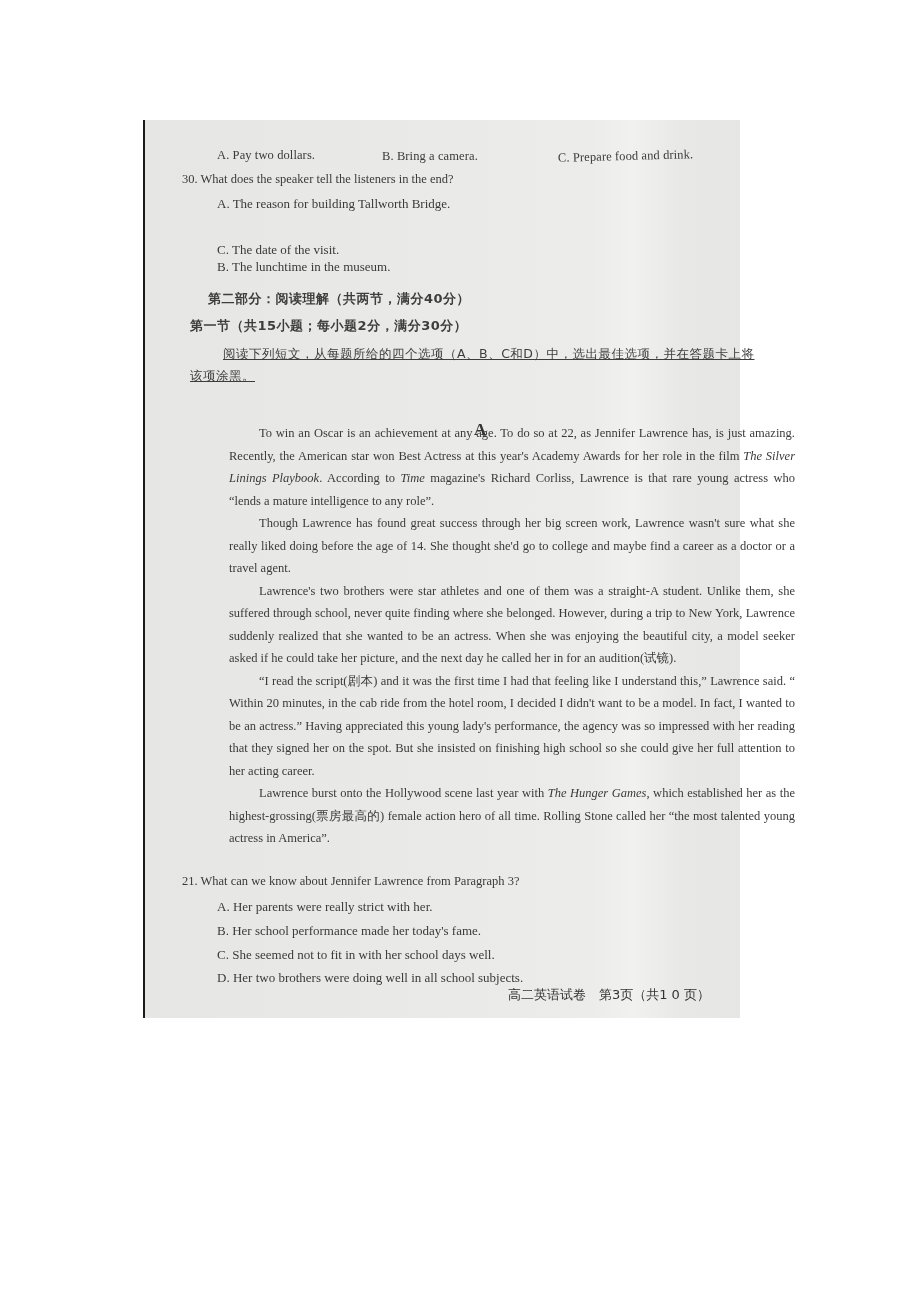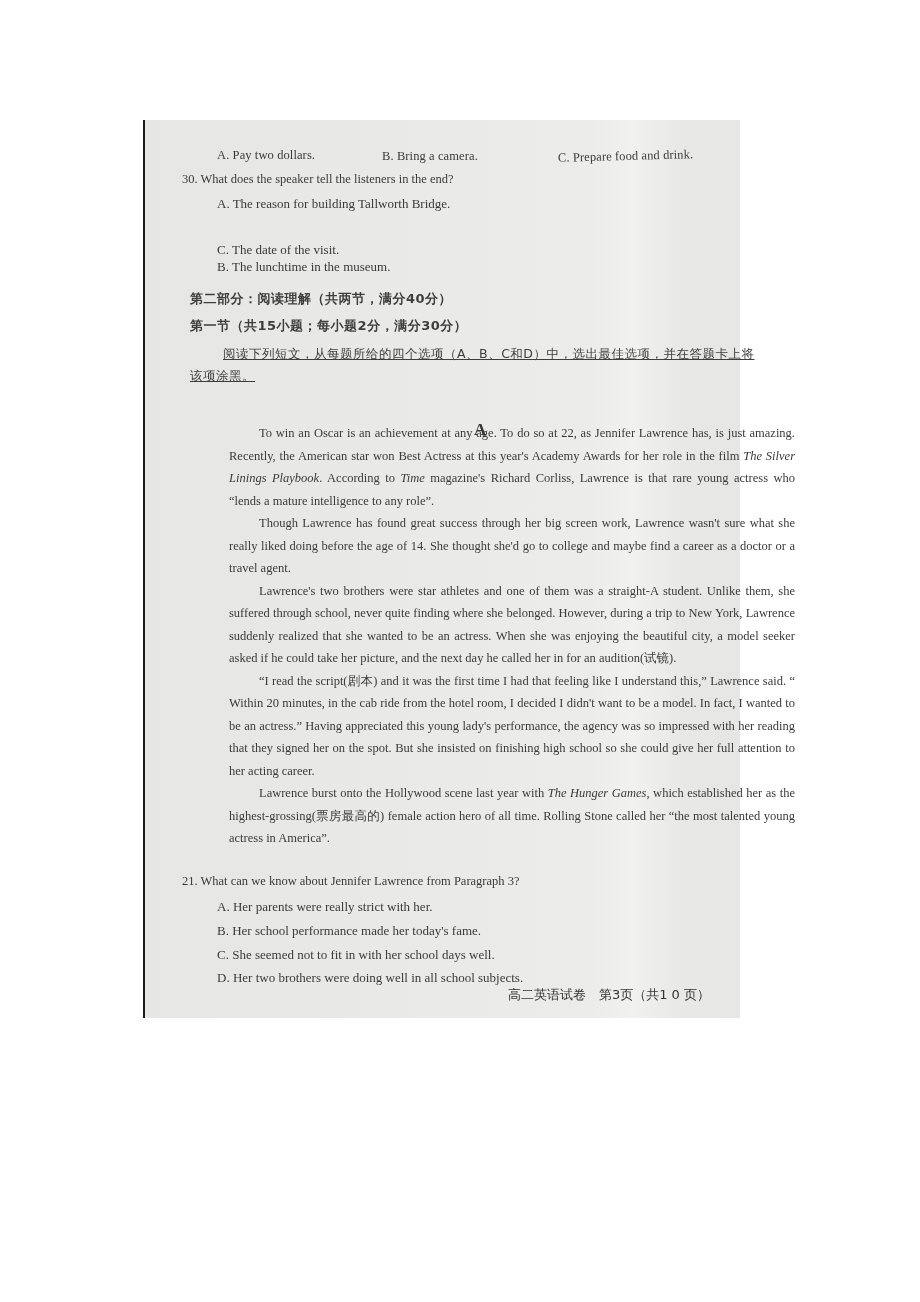--- a/index.html
+++ b/index.html
@@ -31,21 +31,21 @@
 
   <div class="line opt" style="left:72px; top:28px;">A.  Pay two dollars.</div>
   <div class="line opt" style="left:237px; top:29px;">B.  Bring a camera.</div>
   <div class="line opt" style="left:413px; top:29px; transform: rotate(-1.5deg);">C.  Prepare food and drink.</div>
 
   <div class="q-row" style="left:37px; top:52px;">30.  What does the speaker tell the listeners in the end?</div>
   <div class="opt-row" style="top:76px;">A.  The reason for building Tallworth Bridge.</div>
   <div class="opt-row" style="top:99px;margin-top:40px;">B.  The lunchtime in the museum.</div>
   <div class="opt-row" style="top:122px;">C.  The date of the visit.</div>
 
-  <div class="line cn" style="left:45px; top:170px;">第二部分：阅读理解（共两节，满分40分）</div>
+  <div class="line cn" style="left:63px; top:170px;">第二部分：阅读理解（共两节，满分40分）</div>
   <div class="line cn" style="left:45px; top:197px;">第一节（共15小题；每小题2分，满分30分）</div>
   <div class="line cn-norm" style="left:78px; top:226px;">阅读下列短文，从每题所给的四个选项（A、B、C和D）中，选出最佳选项，并在答题卡上将</div>
   <div class="line cn-norm" style="left:45px; top:248px;">该项涂黑。</div>
 
   <div class="heading-a">A</div>
 
   <div class="para" style="top:302px;">
     <p><span>To win an Oscar is an achievement at any age. To do so at 22, as Jennifer Lawrence has, is just amazing. Recently, the American star won Best Actress at this year's Academy Awards for her role in the film </span><i>The Silver Linings Playbook</i><span>. According to </span><i>Time</i><span> magazine's Richard Corliss, Lawrence is that rare young actress who “lends a mature intelligence to any role”.</span></p>
     <p>Though Lawrence has found great success through her big screen work, Lawrence wasn't sure what she really liked doing before the age of 14. She thought she'd go to college and maybe find a career as a doctor or a travel agent.</p>
     <p>Lawrence's two brothers were star athletes and one of them was a straight-A student. Unlike them, she suffered through school, never quite finding where she belonged. However, during a trip to New York, Lawrence suddenly realized that she wanted to be an actress. When she was enjoying the beautiful city, a model seeker asked if he could take her picture, and the next day he called her in for an audition(试镜).</p>

